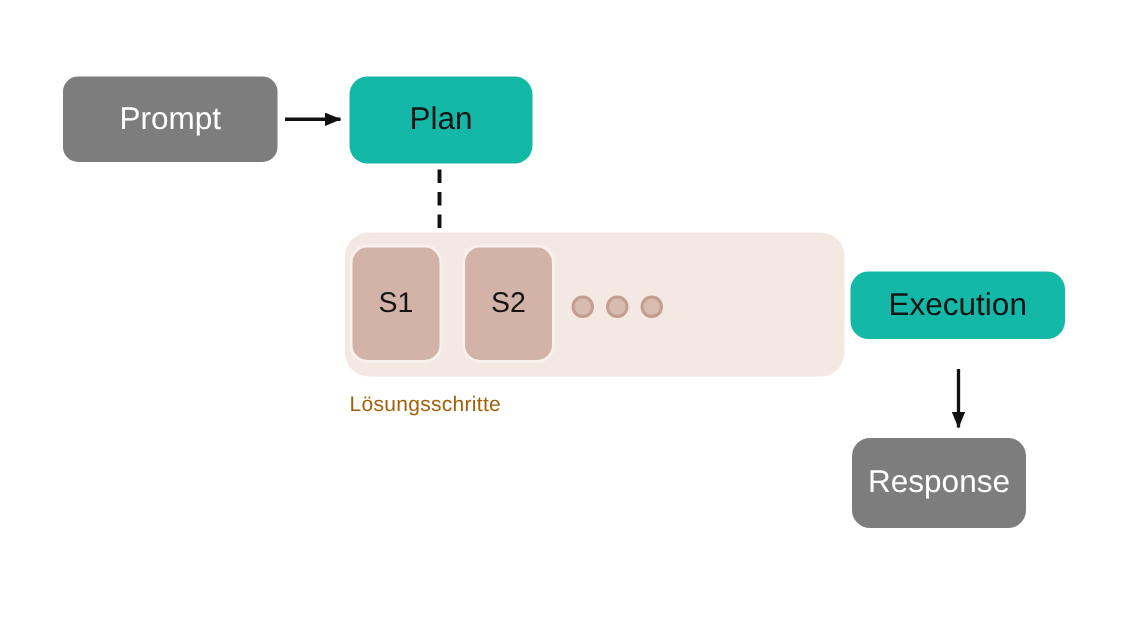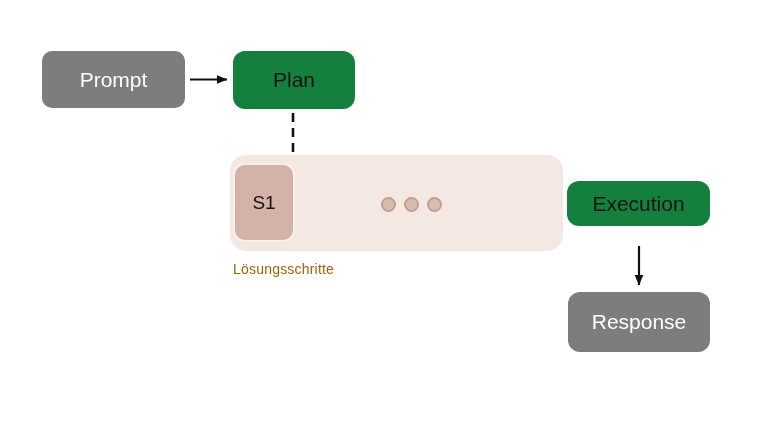--- a/index.html
+++ b/index.html
@@ -22,29 +22,29 @@
     justify-content: center;
     box-sizing: border-box;
   }
   .node-dark {
     background: #7d7d7d;
     color: #ffffff;
     border-radius: 10px;
     font-size: 21px;
   }
   .node-light {
-    background: #15803d;
+    background: #14b8a6;
     color: #141414;
     border-radius: 12px;
     font-size: 21px;
   }
   #node-prompt   { left: 42px;  top: 51px;  width: 143px; height: 57px; }
   #node-plan     { left: 233px; top: 51px;  width: 122px; height: 58px; }
   #node-execution{ left: 567px; top: 181px; width: 143px; height: 45px; }
-  #node-response { left: 568px; top: 292px; width: 142px; height: 60px; border-radius: 12px; }
+  #node-response { left: 568px; top: 292px; width: 116px; height: 60px; border-radius: 12px; }
 
   .steps-container {
     position: absolute;
     left: 230px;
     top: 155px;
     width: 285px;
     height: 96px;
     background: #f3e8e2;
     border-radius: 16px;
     padding-left: 48px;
@@ -125,20 +125,23 @@
   </div>
 
   <div id="node-plan" class="node node-light">
     <span>Plan</span>
   </div>
 
   <div class="steps-container">
     <div id="step-s1" class="step-box">
       <span>S1</span>
     </div>
+    <div id="step-s2" class="step-box">
+      <span>S2</span>
+    </div>
     <div class="ellipsis">
       <span class="dot"></span>
       <span class="dot"></span>
       <span class="dot"></span>
     </div>
   </div>
 
   <div class="group-label">Lösungsschritte</div>
 
   <div id="node-execution" class="node node-light">

